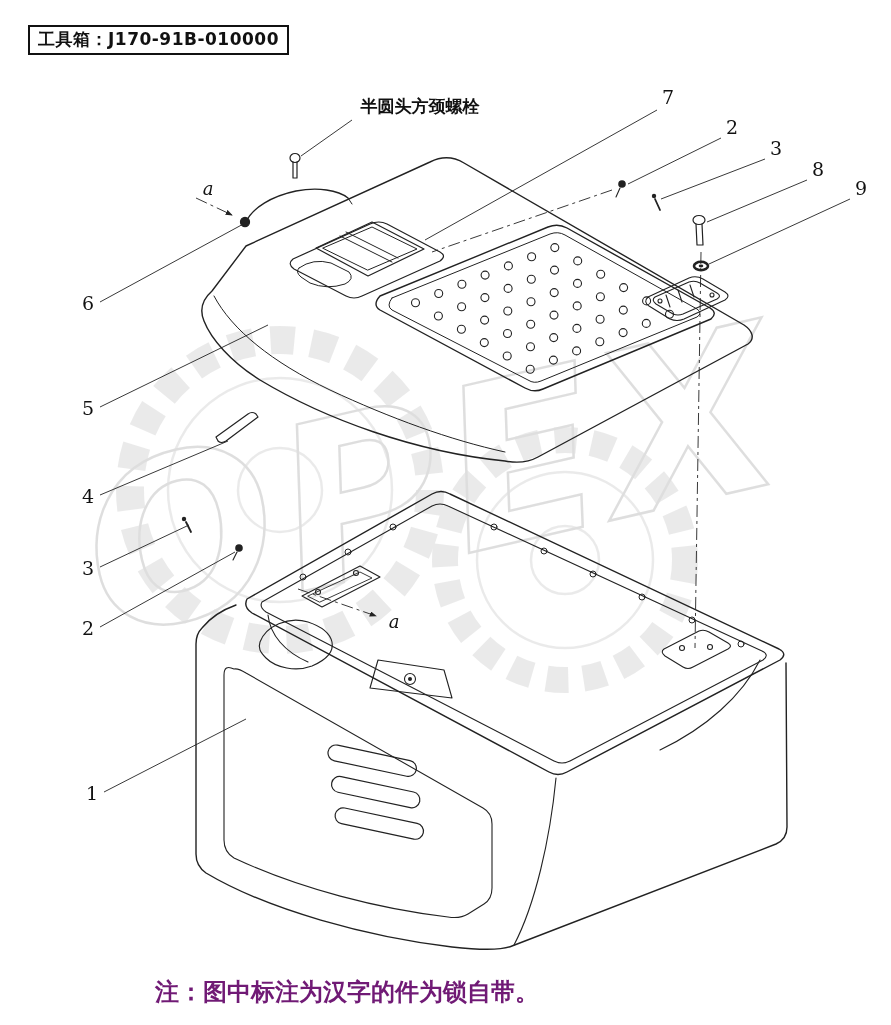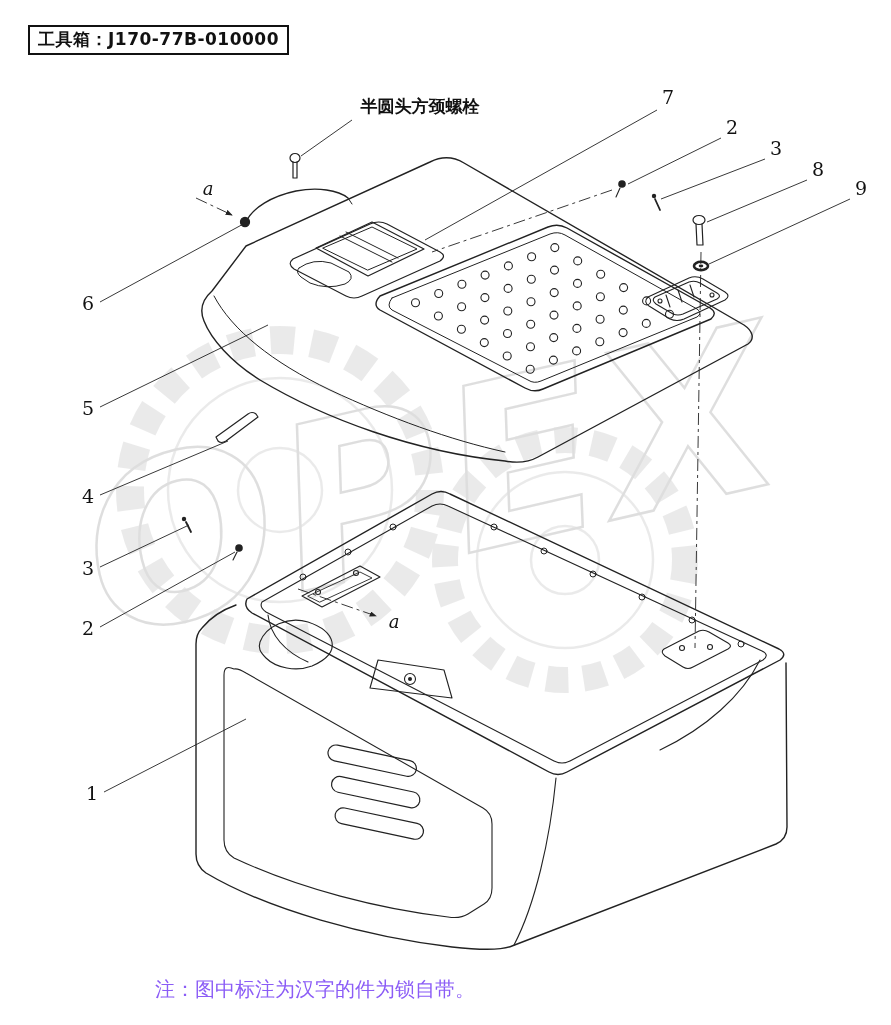--- a/index.html
+++ b/index.html
@@ -1,34 +1,34 @@
 <!DOCTYPE html>
 <html><head>
 <meta charset="utf-8">
 <style>
   html,body{margin:0;padding:0;background:#fff;}
   .page{position:relative;width:891px;height:1025px;background:#fff;overflow:hidden;
         font-family:"DejaVu Sans","Liberation Sans",sans-serif;}
   .title-box{position:absolute;left:28px;top:25px;border:2px solid #111;padding:1px 8px 2px 8px;
              font-weight:bold;font-size:17px;color:#111;letter-spacing:.5px;background:#fff;}
-  .note{position:absolute;left:155px;top:976px;font-weight:normal;font-size:20px;color:#8b5cf6;}
+  .note{position:absolute;left:155px;top:976px;font-weight:bold;font-size:24px;color:#701a75;}
   svg{position:absolute;left:0;top:0;}
   .num{font-family:"DejaVu Serif","Liberation Serif",serif;font-size:19px;fill:#111;}
   .sec{font-family:"DejaVu Serif","Liberation Serif",serif;font-size:18px;font-style:italic;fill:#111;}
   .cjk{font-family:"DejaVu Sans","Liberation Sans",sans-serif;font-size:17px;font-weight:bold;fill:#111;}
   .wmtext{font-family:"DejaVu Sans","Liberation Sans",sans-serif;font-size:225px;font-weight:bold;
           font-style:italic;fill:none;stroke-width:2.5px;letter-spacing:6px;}
 </style>
 </head>
 <body>
 
 <div class="page">
 
   <div class="title-box">
-    <span>工具箱：J170-77B-010000</span>
+    <span>工具箱：J170-91B-010000</span>
   </div>
 
   <svg width="891" height="1025" viewBox="0 0 891 1025">
     <defs>
       <marker id="arr" markerWidth="9" markerHeight="8" refX="7" refY="3" orient="auto">
         <path d="M0,0 L8,3 L0,6 Z" fill="#222"></path>
       </marker>
     </defs>
 
     <g opacity="0.45">

